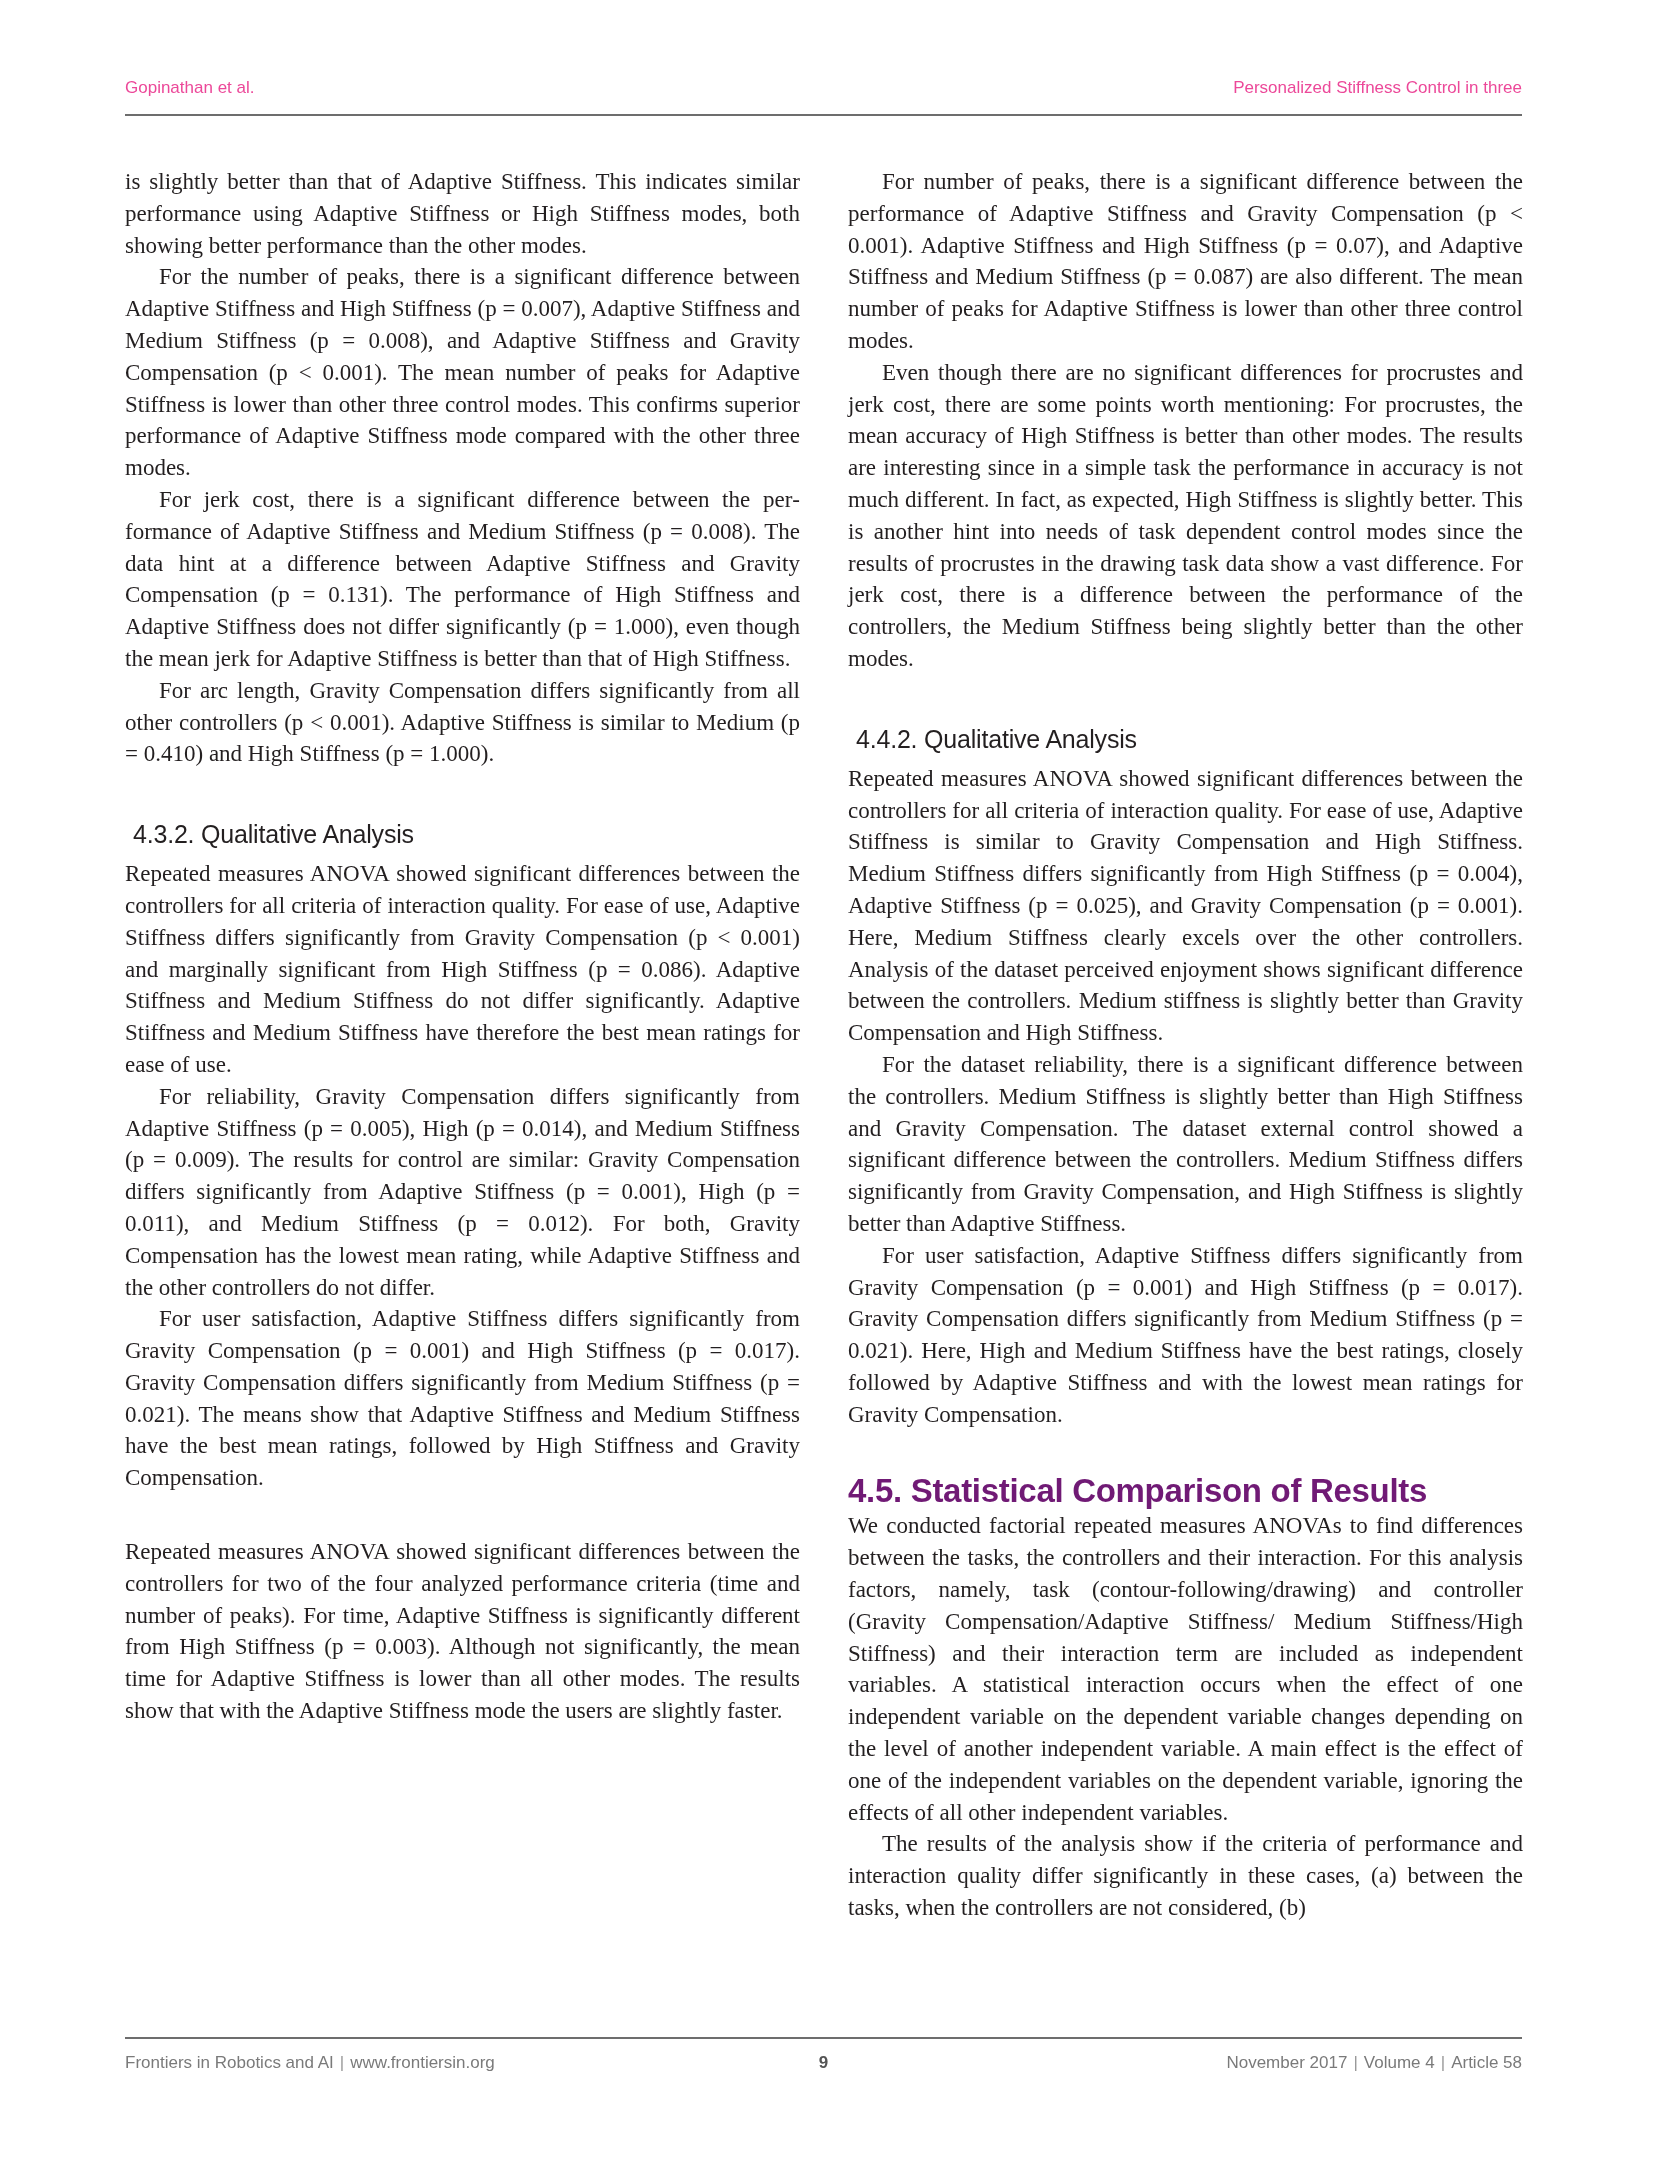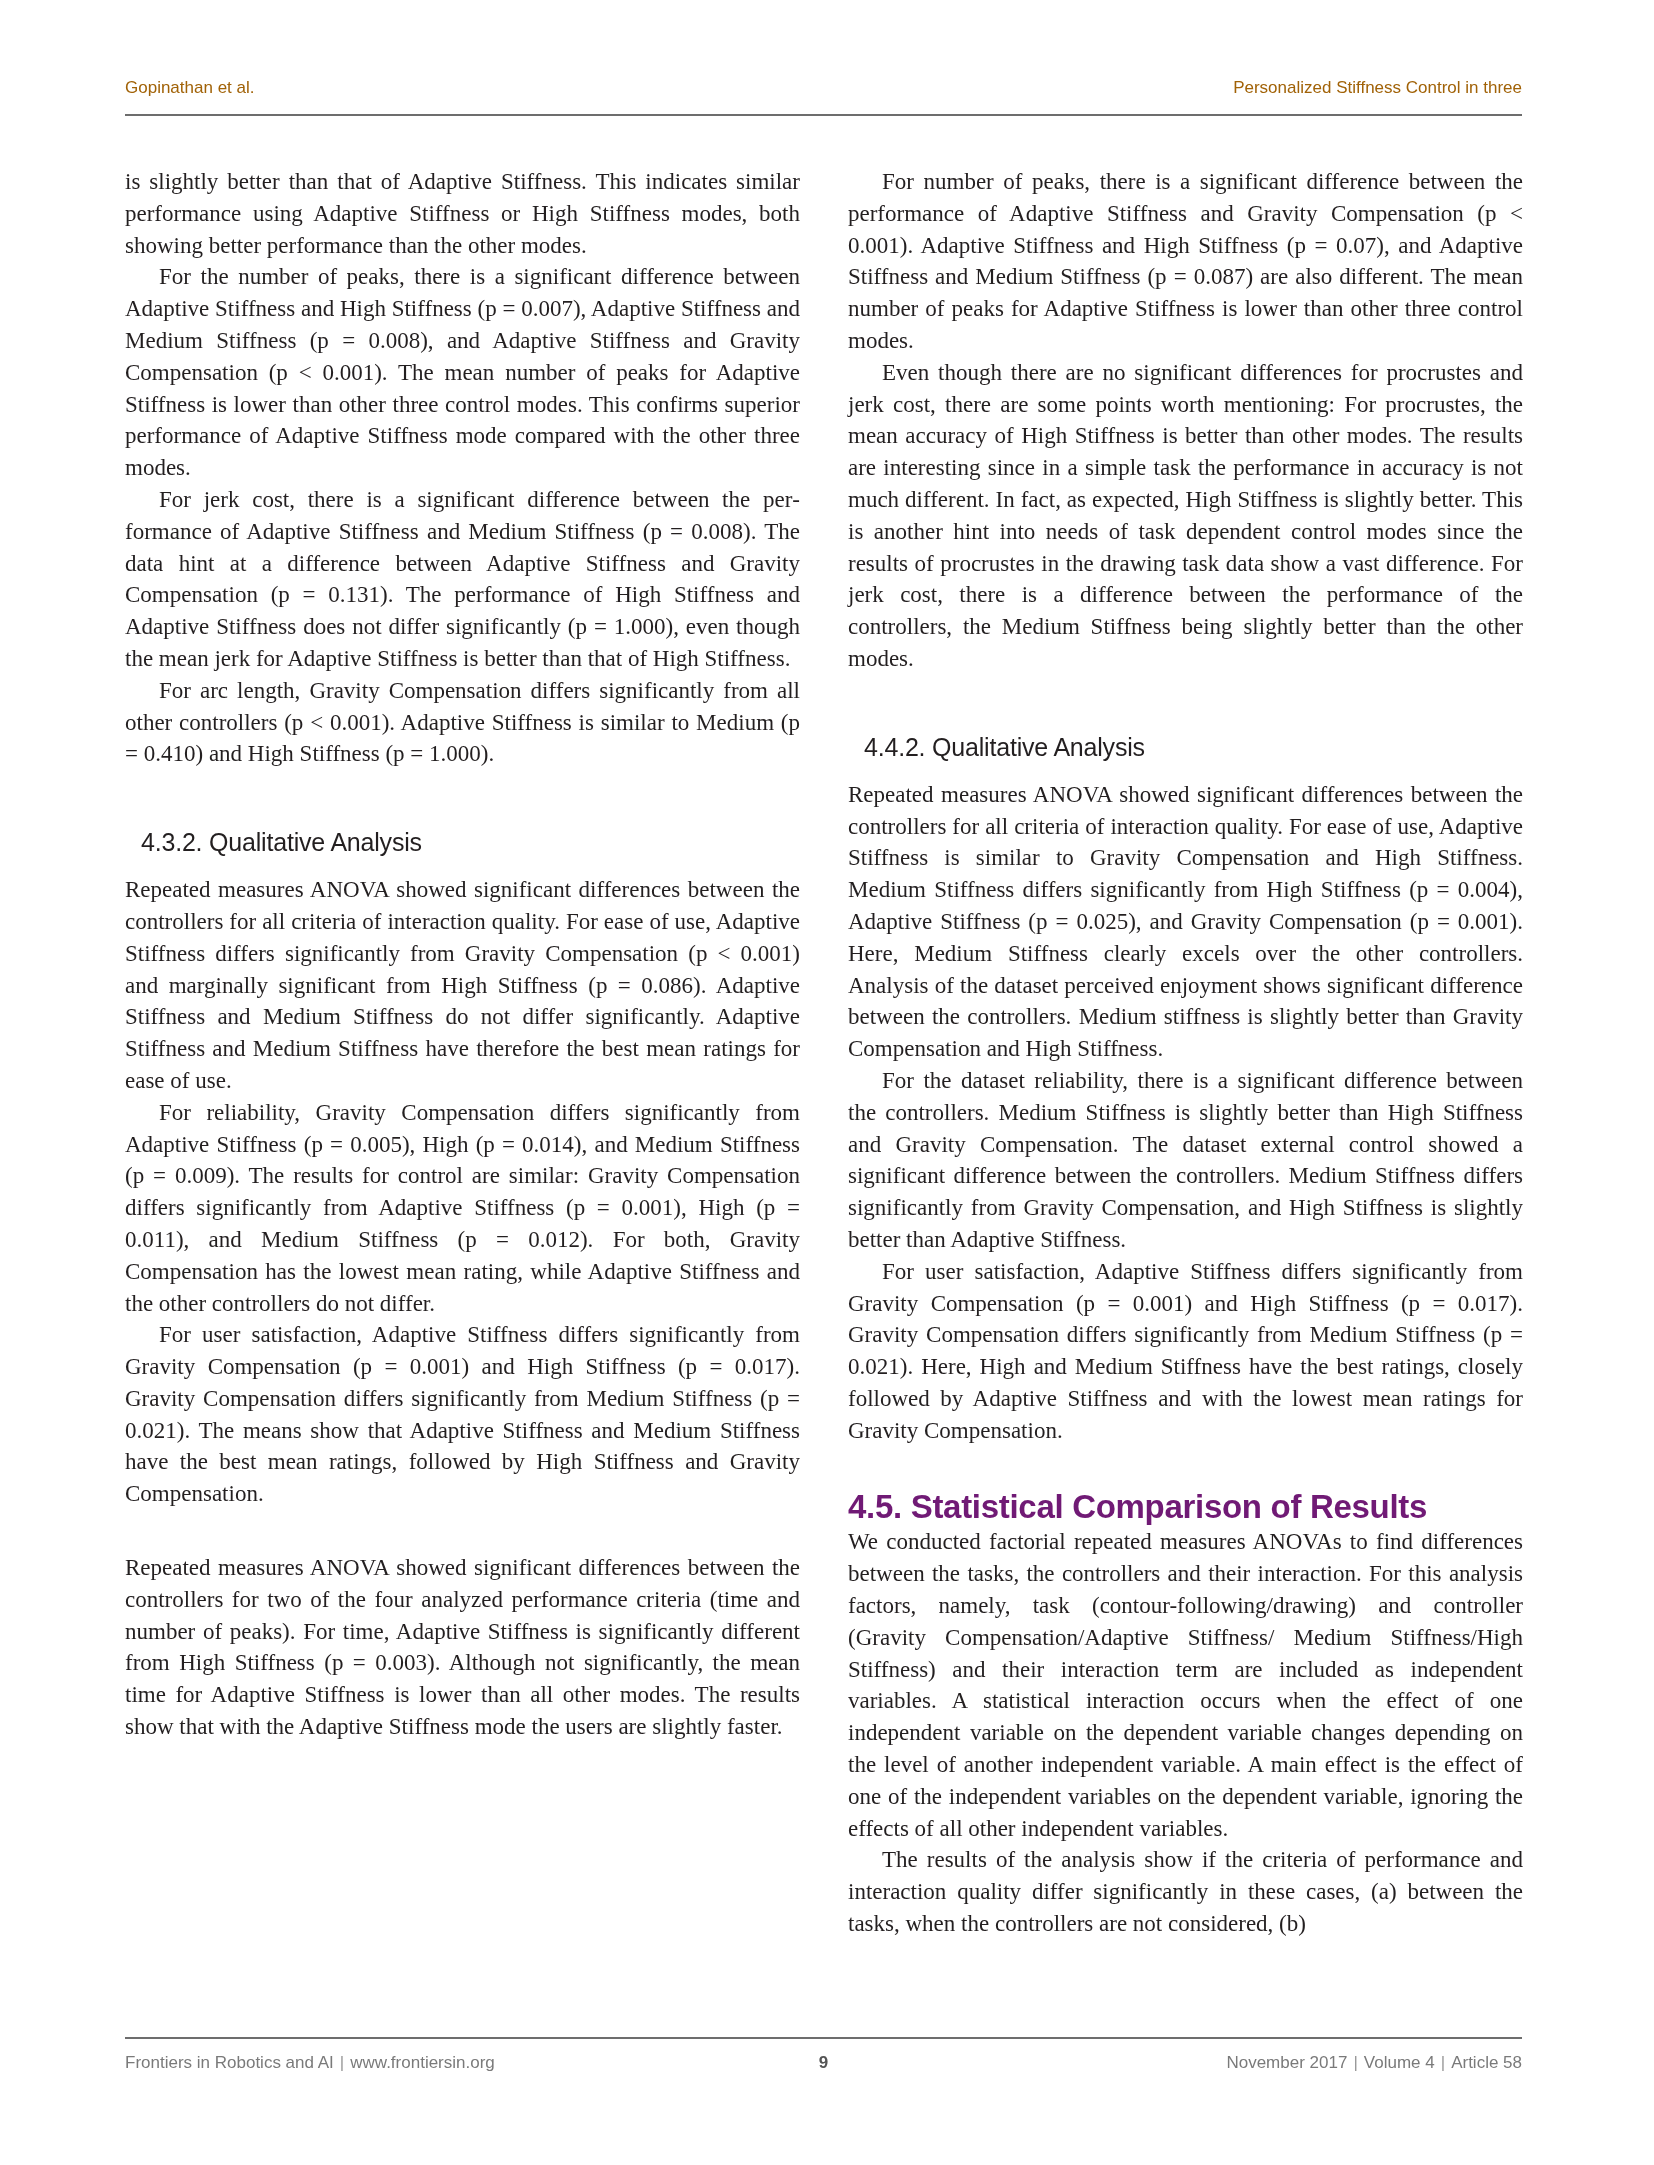--- a/index.html
+++ b/index.html
@@ -1,31 +1,31 @@
 <!DOCTYPE html>
 <html><head>
 <meta charset="utf-8">
 <style>
   html, body { margin: 0; padding: 0; background: #ffffff; }
   body { width: 1654px; height: 2165px; position: relative; overflow: hidden; }
   .running-head { position: absolute; top: 78px; left: 125px; width: 1397px; height: 24px;
-    font-family: "Liberation Sans", sans-serif; font-size: 17px; color: #a16207; }
+    font-family: "Liberation Sans", sans-serif; font-size: 17px; color: #ec4899; }
   .running-head .left { position: absolute; left: 0; top: 0; }
   .running-head .right { position: absolute; right: 0; top: 0; }
   .rule { position: absolute; left: 125px; width: 1397px; height: 0; border-top: 2px solid #6d6d6d; }
   .rule.top { top: 114px; }
   .rule.bottom { top: 2037px; }
   .col { position: absolute; top: 166px; width: 675px;
     font-family: "Liberation Serif", serif; font-size: 23px; line-height: 31.8px; color: #231f20; }
   .col.left { left: 125px; }
   .col.right { left: 848px; }
   .col p { margin: 0; text-align: justify; hyphens: manual; }
   .col p.indent { text-indent: 34px; }
   .h3 { font-family: "Liberation Sans", sans-serif; font-size: 25px; font-weight: normal; color: #231f20;
-    margin: 16px; line-height: 32px; letter-spacing: -0.2px; }
+    margin: 8px; line-height: 32px; letter-spacing: -0.2px; }
   .h2 { font-family: "Liberation Sans", sans-serif; font-size: 33px; font-weight: bold; color: #701a75;
     margin: 0; line-height: 38px; letter-spacing: -0.3px; }
   .gap-lg { height: 40px; }
   .gap-xl { height: 42px; }
   .footer { position: absolute; top: 2053px; left: 125px; width: 1397px; height: 24px;
     font-family: "Liberation Sans", sans-serif; font-size: 17px; color: #7a7a7a; }
   .footer .f-left { position: absolute; left: 0; top: 0; }
   .footer .f-center { position: absolute; left: 0; right: 0; text-align: center; top: 0; font-weight: bold; color: #555; }
   .footer .f-right { position: absolute; right: 0; top: 0; margin-left: 40px; }
   .sep { color: #999; padding: 0 6px; }

